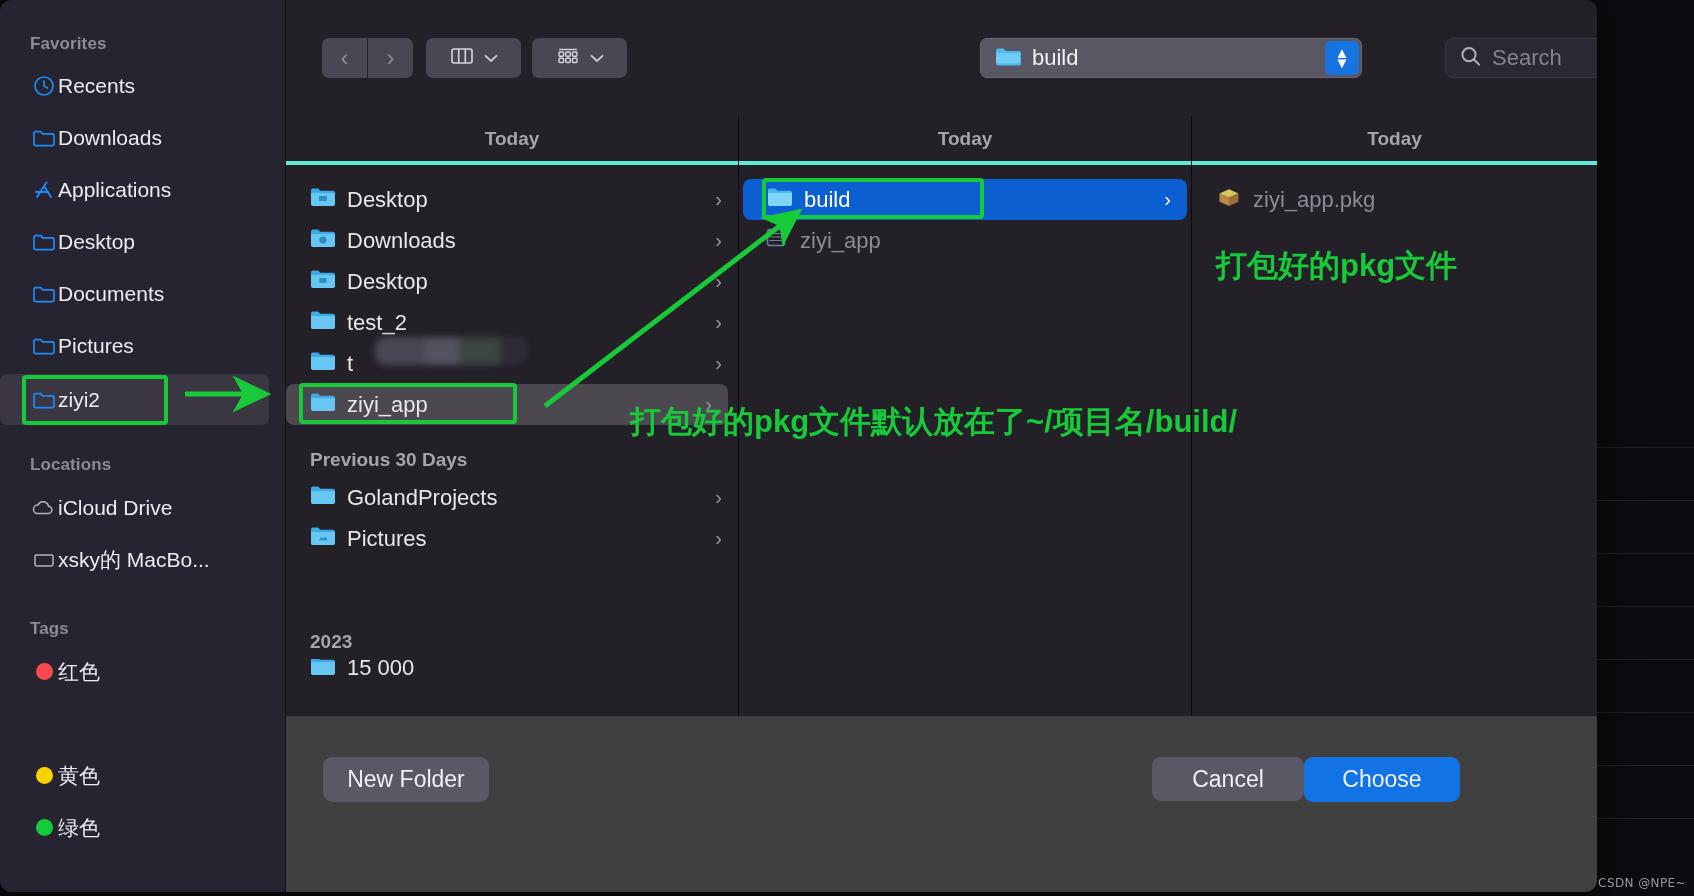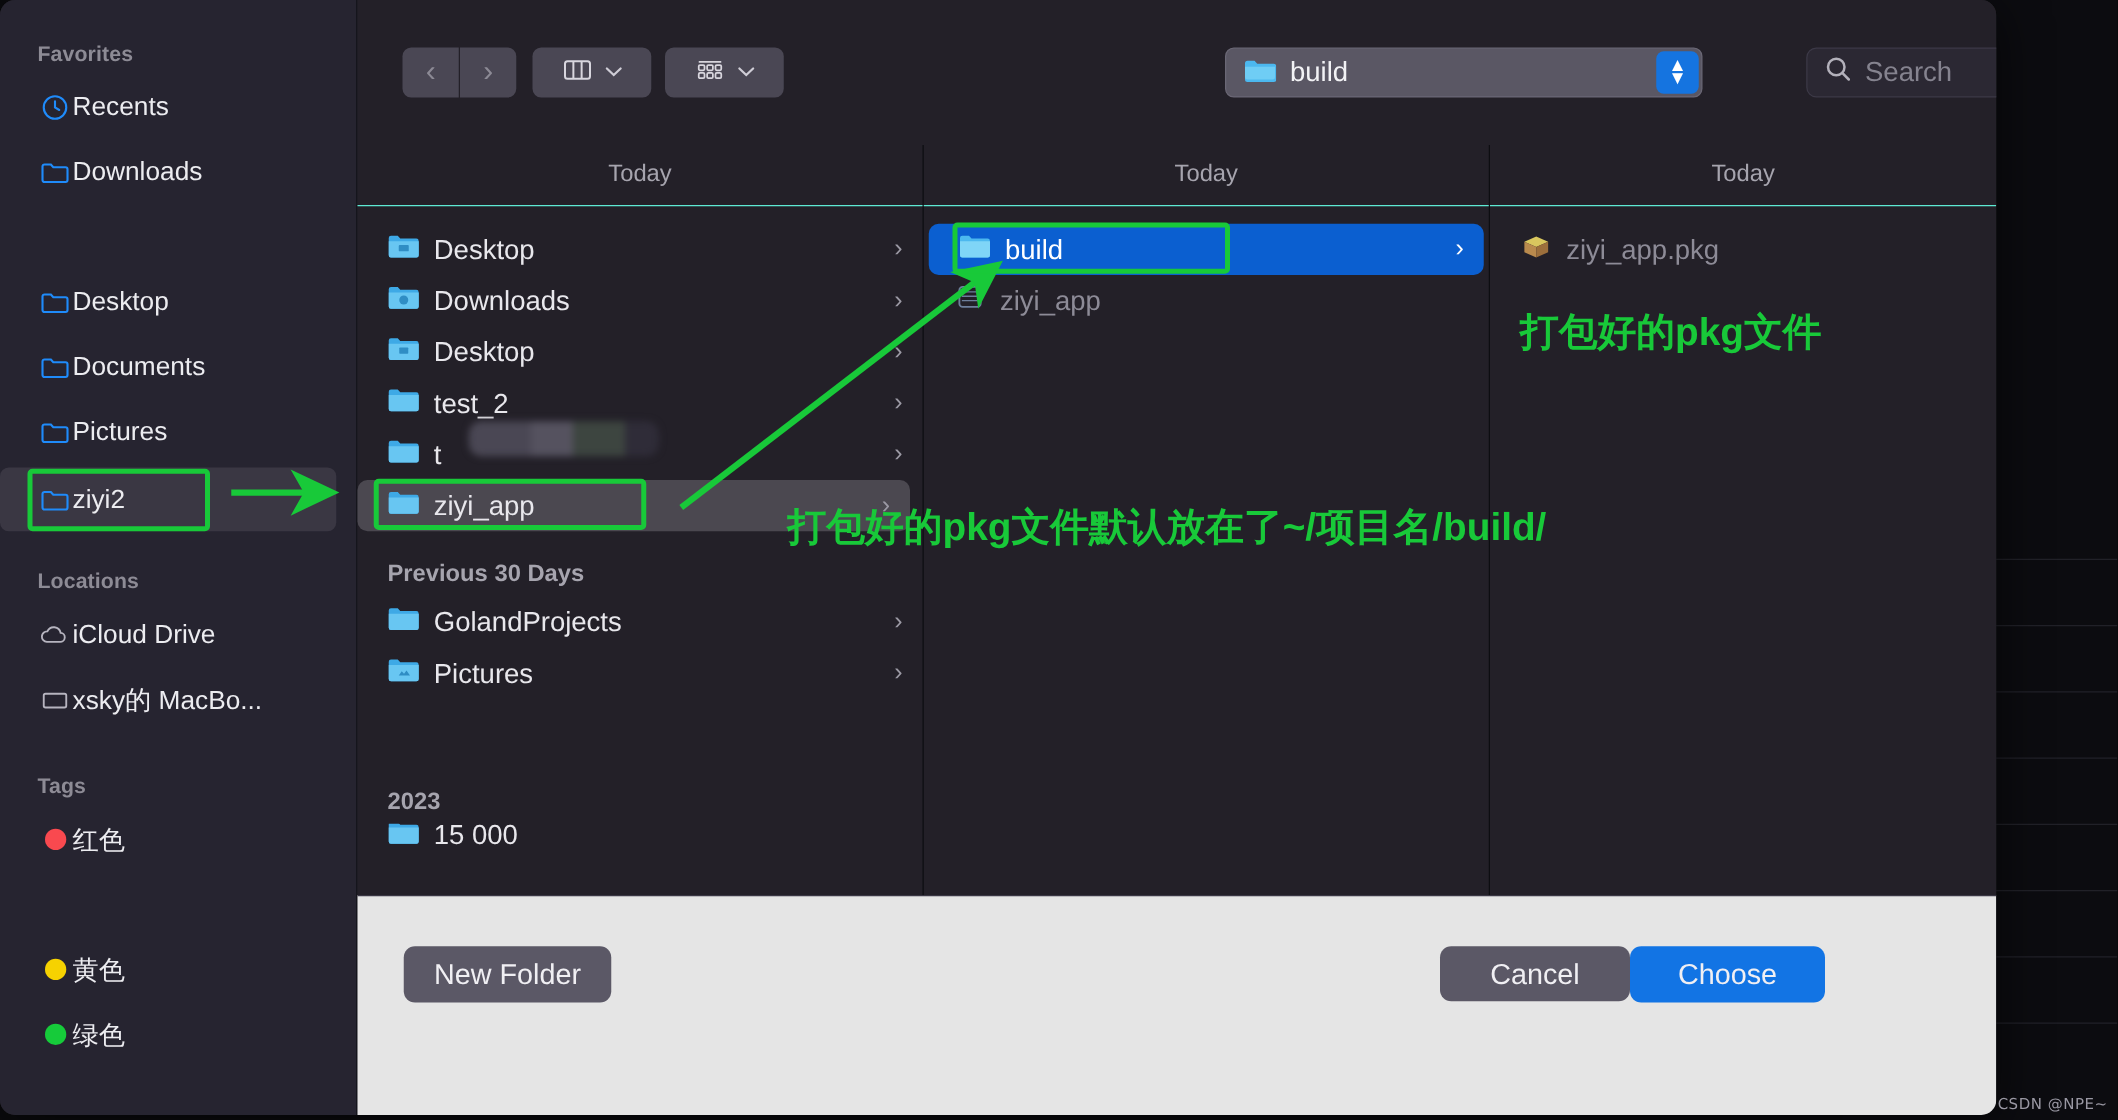--- a/index.html
+++ b/index.html
@@ -78,43 +78,43 @@
     background: #2b2833; border: 1px solid #3c3947; border-radius: 8px;
     display: flex; align-items: center; gap: 10px; padding-left: 13px;
   }
   .searchbox .ph { font-size: 22px; color: #85838f; }
 
   
   .cols { position: absolute; left: 286px; top: 116px; right: 0; height: 600px; background: #232028; }
   .col { position: absolute; top: 0; height: 600px; border-right: 1px solid #0d0d11; }
   .col-hdr {
     height: 49px; display: flex; align-items: center; justify-content: center;
-    font-size: 19px; font-weight: 400; color: #a6a4ae;
-    border-bottom: 1px solid #5eead4;
+    font-size: 19px; font-weight: 700; color: #a6a4ae;
+    border-bottom: 4px solid #5eead4;
   }
   .col-body { position: relative; }
   .frow {
     display: flex; align-items: center; gap: 11px;
     height: 41px; padding-left: 24px; color: #e8e7ec; font-size: 22px;
     position: relative; white-space: nowrap;
   }
   .frow.dim { color: #8d8b97; }
   .frow.sel { background: #0b5fd0; color: #ffffff; border-radius: 8px; margin: 0 4px; }
   .frow.hl { background: #4b4850; border-radius: 8px; margin-right: 10px; }
   .frow .arrow { position: absolute; right: 16px; color: #9b99a4; font-size: 20px; }
   .frow.sel .arrow { color: #ffffff; }
   .grp {
     height: 52px; display: flex; align-items: flex-end; padding-left: 24px;
     padding-bottom: 6px; font-size: 19px; font-weight: 700; color: #a6a4ae;
   }
 
   
   .footer {
     position: absolute; left: 286px; bottom: 0; right: 0; height: 176px;
-    background: #e5e5e5; border-top: 1px solid #3a3744;
+    background: #404040; border-top: 1px solid #3a3744;
   }
   .btn {
     position: absolute; border-radius: 9px; display: flex;
     align-items: center; justify-content: center;
     font-size: 23px; color: #f0eff3;
   }
   .btn.grey { background: #5b5866; }
   .btn.blue { background: #1274e4; }
 
   
@@ -176,20 +176,30 @@
 
       <div class="side-row" style="position:absolute;top:112px;left:0;right:0">
         <span class="glyph">
           <svg width="24" height="20" viewBox="0 0 24 20" fill="none" stroke="#1f8bfa" stroke-width="1.7">
             <path d="M2 5.2a1.6 1.6 0 0 1 1.6-1.6h5.1l1.9 2.2h9.8A1.6 1.6 0 0 1 22 7.4v8.6a1.6 1.6 0 0 1-1.6 1.6H3.6A1.6 1.6 0 0 1 2 16z"></path>
           </svg>
           </span>
         <span>Downloads</span>
       </div>
 
+      <div class="side-row" style="position:absolute;top:164px;left:0;right:0">
+        <span class="glyph">
+          <svg width="24" height="24" viewBox="0 0 24 24" fill="none" stroke="#1f8bfa" stroke-width="1.9" stroke-linecap="round">
+            <path d="M5 19 14.5 4.5"></path>
+              <path d="M19 19 12.8 9.3"></path>
+              <path d="M4 14h11"></path>
+          </svg>
+          </span>
+        <span>Applications</span>
+      </div>
 
       <div class="side-row" style="position:absolute;top:216px;left:0;right:0">
         <span class="glyph">
           <svg width="24" height="20" viewBox="0 0 24 20" fill="none" stroke="#1f8bfa" stroke-width="1.7">
             <path d="M2 5.2a1.6 1.6 0 0 1 1.6-1.6h5.1l1.9 2.2h9.8A1.6 1.6 0 0 1 22 7.4v8.6a1.6 1.6 0 0 1-1.6 1.6H3.6A1.6 1.6 0 0 1 2 16z"></path>
           </svg>
           </span>
         <span>Desktop</span>
       </div>
 

